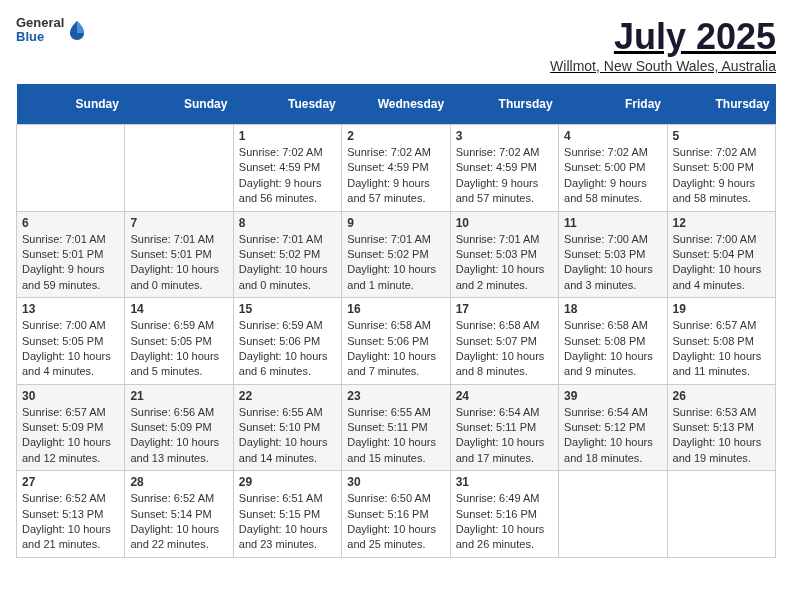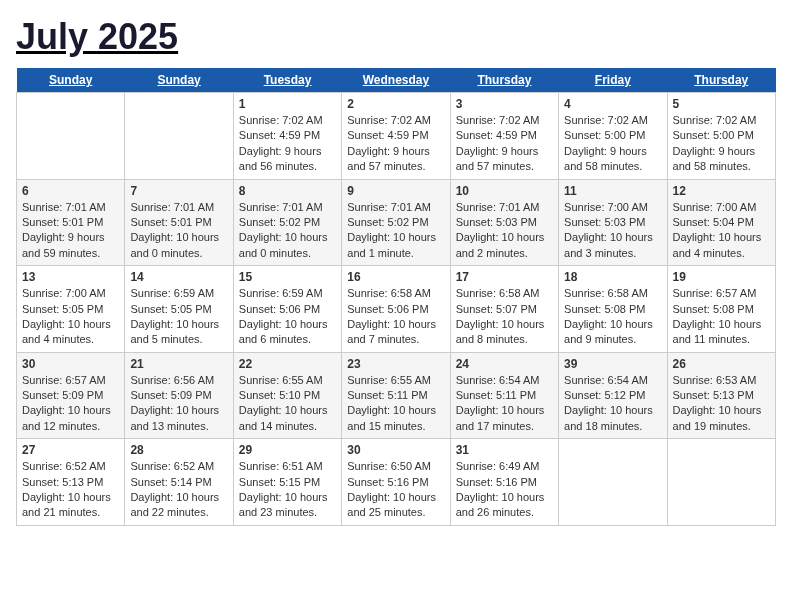--- a/index.html
+++ b/index.html
@@ -48,25 +48,24 @@
       color: #333;
     }
     table {
       width: 100%;
       border-collapse: collapse;
       font-size: 10px;
     }
     .day-header {
       background: #1a5aab;
       color: white;
-      text-align: center;
-      padding: 5px 6px;
+      text-align: right;
+      padding: 13px 6px;
       font-size: 12px;
       font-weight: bold;
-      text-decoration: underline;
     }
     td {
       border: 1px solid #ccc;
       vertical-align: top;
       padding: 4px 5px;
       width: 14.28%;
       height: 80px;
       color: #333;
     }
     .day-num {
@@ -84,22 +83,33 @@
       background: #f9f9f9;
     }
     tr:nth-child(odd) td { background: #fff; }
     tr:nth-child(even) td { background: #f5f5f5; }
     .day-header-row th { background: #1a5aab; }
   </style>
 </head>
 <body>
 
 <div class="header">
+  <div class="logo">
+    <div class="logo-text">
+      <span class="logo-general">General</span>
+      <span class="logo-blue">Blue</span>
+    </div>
+    <svg class="logo-icon" viewBox="0 0 18 22" xmlns="http://www.w3.org/2000/svg">
+      <path d="M9 2 C9 2 16 8 16 14 C16 18 13 21 9 21 C5 21 2 18 2 14 C2 8 9 2 9 2Z" fill="#1a5aab"></path>
+      <path d="M9 2 C9 2 16 8 16 14 L9 14Z" fill="#4a90d9"></path>
+    </svg>
+  </div>
   <div class="title-section">
     <div class="month-year">July 2025</div>
+    <div class="location">Willmot, New South Wales, Australia</div>
   </div>
 </div>
 
 <table>
   <thead>
     <tr class="day-header-row">
     <th class="day-header">Sunday</th>
         <th class="day-header">Sunday</th>
         <th class="day-header">Tuesday</th>
         <th class="day-header">Wednesday</th>

